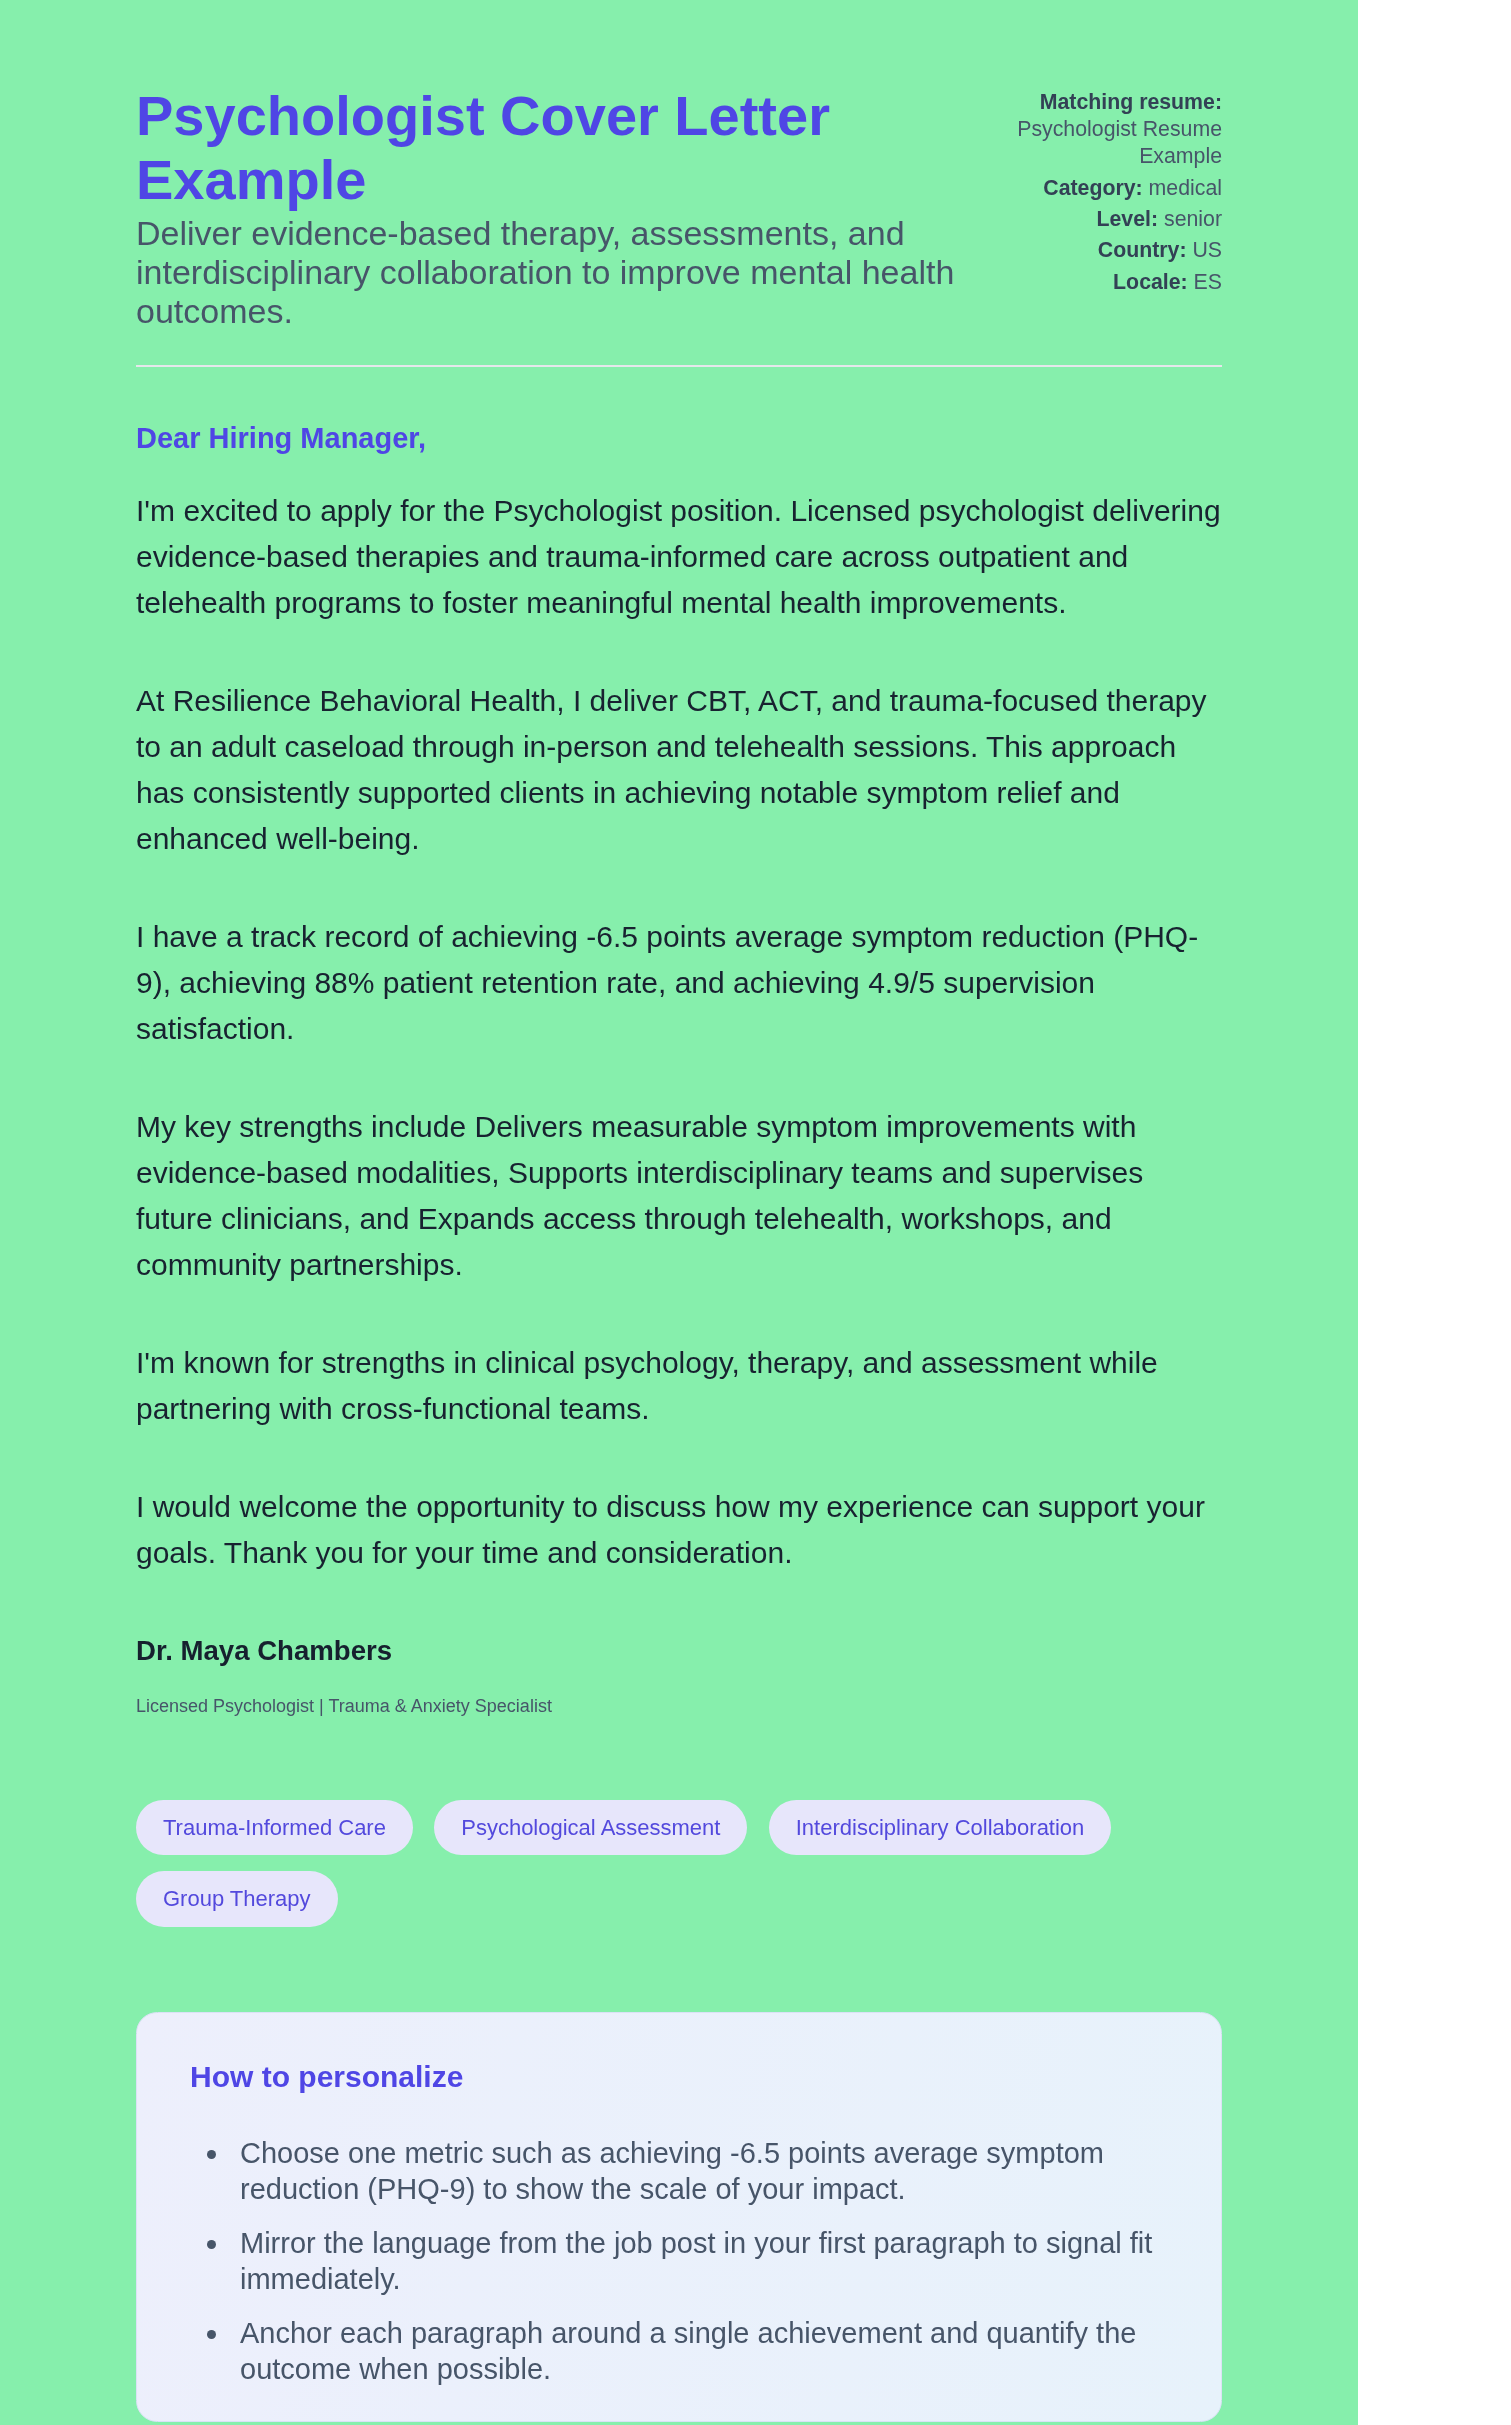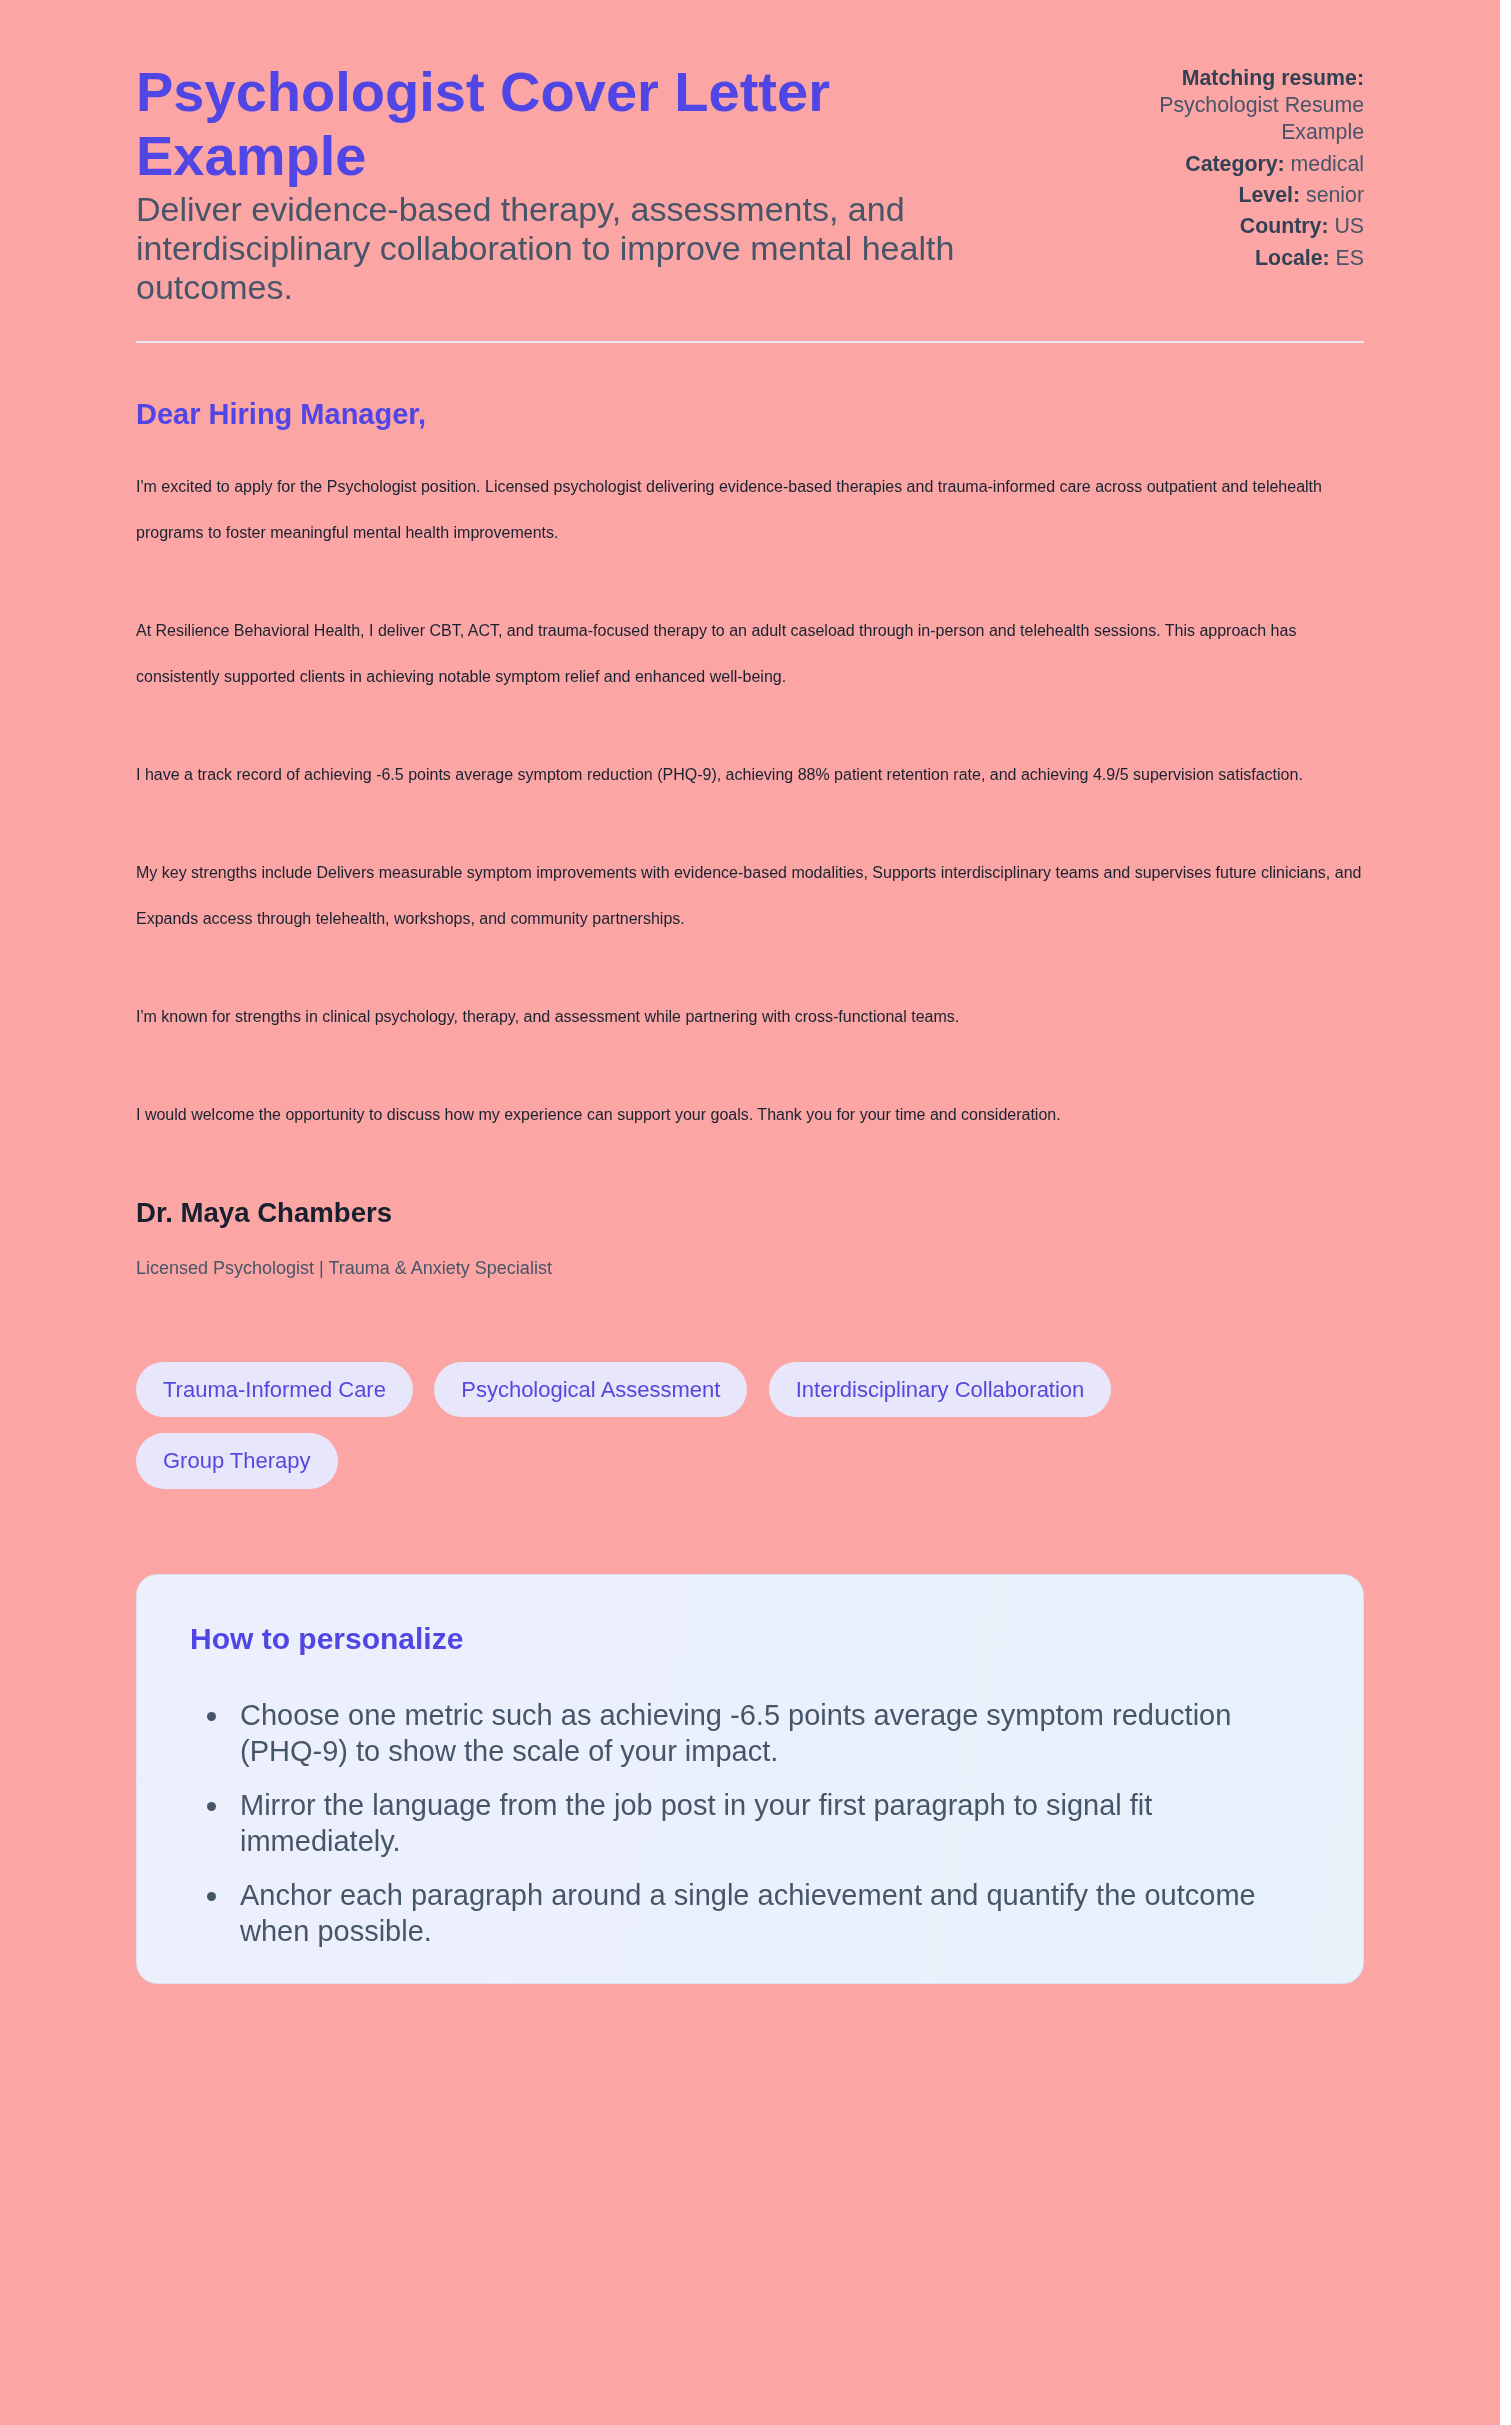--- a/index.html
+++ b/index.html
@@ -10,22 +10,22 @@
     --divider:#e5e7eb;
     --pill-bg:#e7e6fb;
     --tip-bg-1:#edeffc;
     --tip-bg-2:#e7f2fb;
     --tip-border:#dbe2f6;
   }
   *{margin:0;padding:0;box-sizing:border-box;}
   html,body{background:#ffffff;}
   body{font-family:"Liberation Sans","DejaVu Sans",sans-serif;color:var(--body-text);}
   .page{
-    width:1500px;height:2426px;overflow:hidden;background:#fca5a5;
-    padding:60px 136px 0 136px;
+    width:1358px;height:2426px;overflow:hidden;background:#86efac;
+    padding:84px 136px 0 136px;
   }
   
   .header{display:flex;justify-content:space-between;align-items:flex-start;}
   .header-left{flex:1 1 auto;max-width:973px;}
   .page-title{
     color:var(--accent);font-size:56px;line-height:64px;font-weight:700;
     max-width:818px;letter-spacing:0;
   }
   .page-subtitle{
     color:var(--muted-text);font-size:34px;line-height:39px;font-weight:400;
@@ -34,21 +34,21 @@
   .meta{flex:0 0 267px;text-align:right;font-size:21.3px;line-height:27px;color:var(--muted-text);padding-top:5.3px;}
   .meta-row{margin-bottom:4.4px;}
   .meta-label{font-weight:700;color:var(--meta-label);margin-left:29px;}
   .divider{height:1.8px;background:var(--divider);margin-top:34px;}
   
   .greeting{
     color:var(--accent);font-weight:700;font-size:29px;line-height:46px;
     margin-top:48px;margin-bottom:27px;
   }
   .letter-body p{
-    font-size:16px;line-height:46px;color:var(--body-text);
+    font-size:30px;line-height:46px;color:var(--body-text);
     margin:0 0 52px 0;
   }
   .signature{margin-top:19.6px;}
   .signature-name{font-size:27.6px;line-height:46px;font-weight:700;color:#16202e;}
   .signature-role{font-size:18px;line-height:46px;color:var(--muted-text);margin-top:9px;}
   
   .tags{margin-top:71px;display:flex;flex-wrap:wrap;gap:16px 21.3px;max-width:1067px;}
   .tag{
     display:inline-block;background:var(--pill-bg);color:#5349dd;
     font-size:22px;line-height:29px;padding:13.3px 27px;border-radius:8891px;

